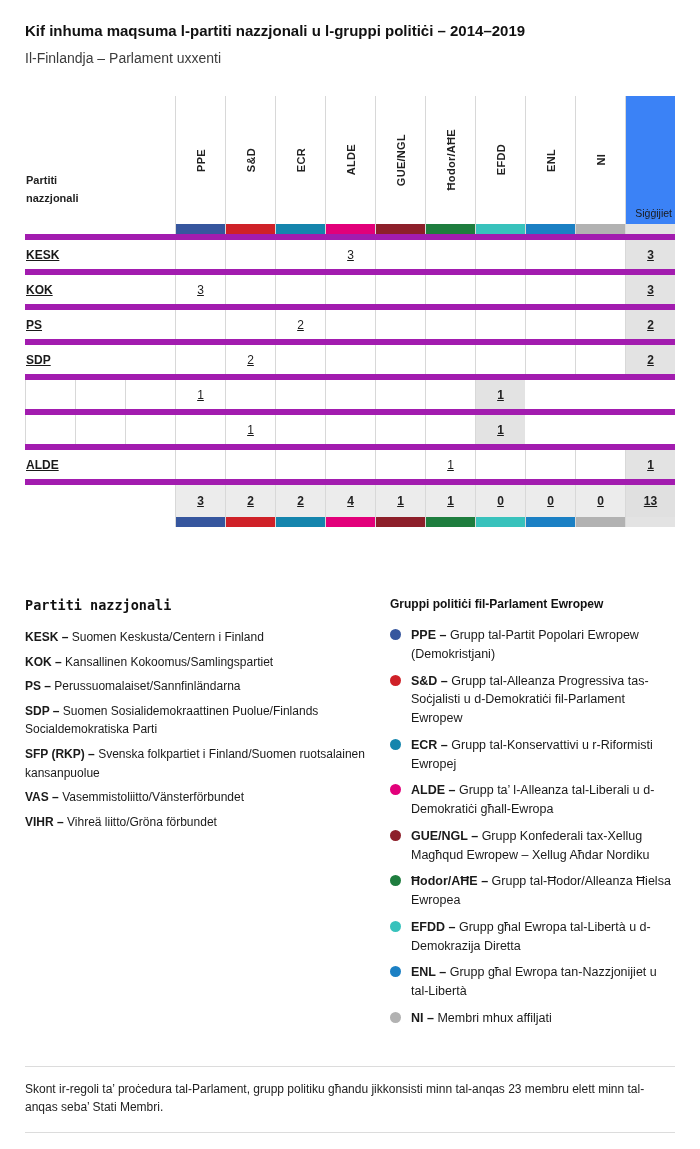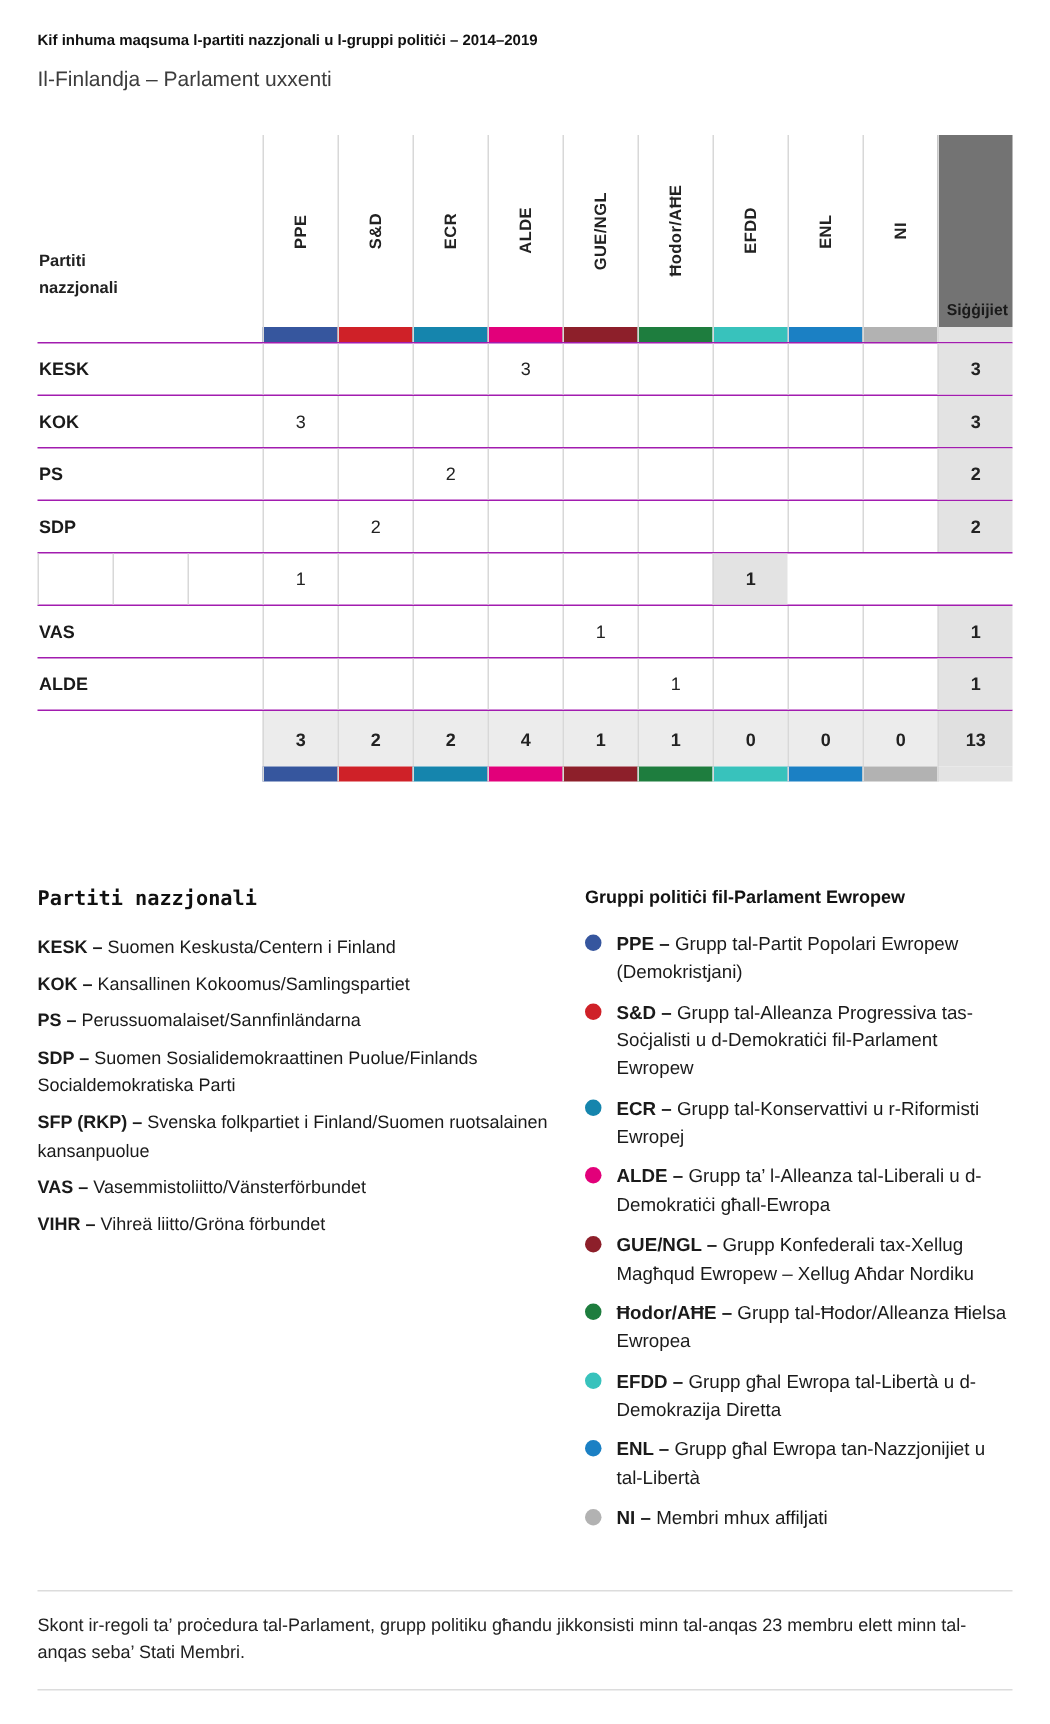--- a/index.html
+++ b/index.html
@@ -4,42 +4,42 @@
 <style>
   * { margin:0; padding:0; box-sizing:border-box; }
   html,body { background:#fff; }
   body {
     width:700px; height:1149px; overflow:hidden; position:relative;
     font-family:"Liberation Sans", sans-serif; color:#1a1a1a;
   }
   .page { padding:22px 25px 0 25px; }
 
   
-  .title { font-size:10px; font-weight:bold; color:#111; margin-bottom:11px; }
+  .title { font-size:15px; font-weight:bold; color:#111; margin-bottom:11px; }
   .subtitle { font-size:14px; font-weight:normal; color:#3c3c3c; margin-bottom:30px; }
 
   
   .table { width:650px; font-size:12px; }
   .thead, .trow, .barrow { display:flex; }
   .cell { flex:0 0 50px; width:50px; display:flex; align-items:center; justify-content:center; }
   .cell.label { flex:0 0 150px; width:150px; justify-content:flex-start; padding-left:1px; }
   .vline { border-left:1px solid #d8d8d8; }
 
   .thead { height:128px; }
   .corner { align-items:flex-end; padding-bottom:16px; }
   .corner-text { width:58px; font-size:11px; font-weight:bold; line-height:1.7; overflow-wrap:anywhere; color:#222; }
   .ghead { align-items:center; justify-content:center; }
   .vtext { writing-mode:vertical-rl; transform:rotate(180deg); font-size:11px; font-weight:bold; letter-spacing:0.3px; color:#222; white-space:nowrap; }
-  .seats-head { background:#737373; align-items:flex-end; justify-content:flex-end; padding:0 3px 5px 0; font-size:10.5px; font-weight:bold; }
+  .seats-head { background:#3b82f6; align-items:flex-end; justify-content:flex-end; padding:0 3px 5px 0; font-size:10.5px; font-weight:normal; }
 
   .barrow { height:10px; }
   .bar { height:10px; }
   .seats-fill { background:#e3e3e3; }
 
-  .trow { height:35px; border-top:1px solid #a21caf; }
+  .trow { height:35px; border-top:6px solid #a21caf;text-decoration:underline; }
   .pname { font-weight:bold; font-size:12px; color:#1a1a1a; }
   .num { color:#222; font-size:12px; }
   .seats-val { background:#e3e3e3; font-weight:bold; }
   .tot-row { height:38px; }
   .tot { background:#ececec; font-weight:bold; }
   .seats-tot { background:#e0e0e0; font-weight:bold; }
 
   
   .legends { display:flex; margin-top:70px; }
   .legend-left { flex:0 0 365px; width:365px; padding-right:25px; }
@@ -179,21 +179,20 @@
       <div class="cell num vline">1</div>
       <div class="cell num vline"></div>
       <div class="cell num vline"></div>
       <div class="cell num vline"></div>
       <div class="cell num vline"></div>
       <div class="cell num vline"></div>
       <div class="cell num seats-val vline">1</div>
     </div>
 
     <div class="trow">
-      <div class="cell label pname">VAS</div>
       <div class="cell num vline"></div>
       <div class="cell num vline"></div>
       <div class="cell num vline"></div>
       <div class="cell num vline"></div>
       <div class="cell num vline">1</div>
       <div class="cell num vline"></div>
       <div class="cell num vline"></div>
       <div class="cell num vline"></div>
       <div class="cell num vline"></div>
       <div class="cell num seats-val vline">1</div>

